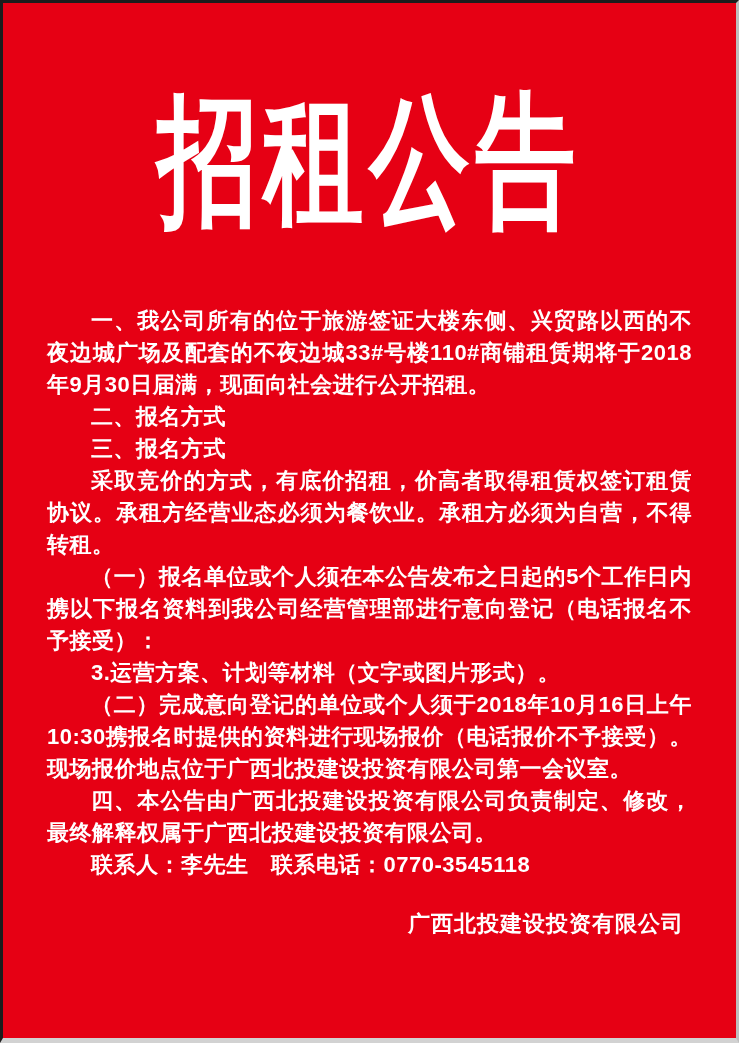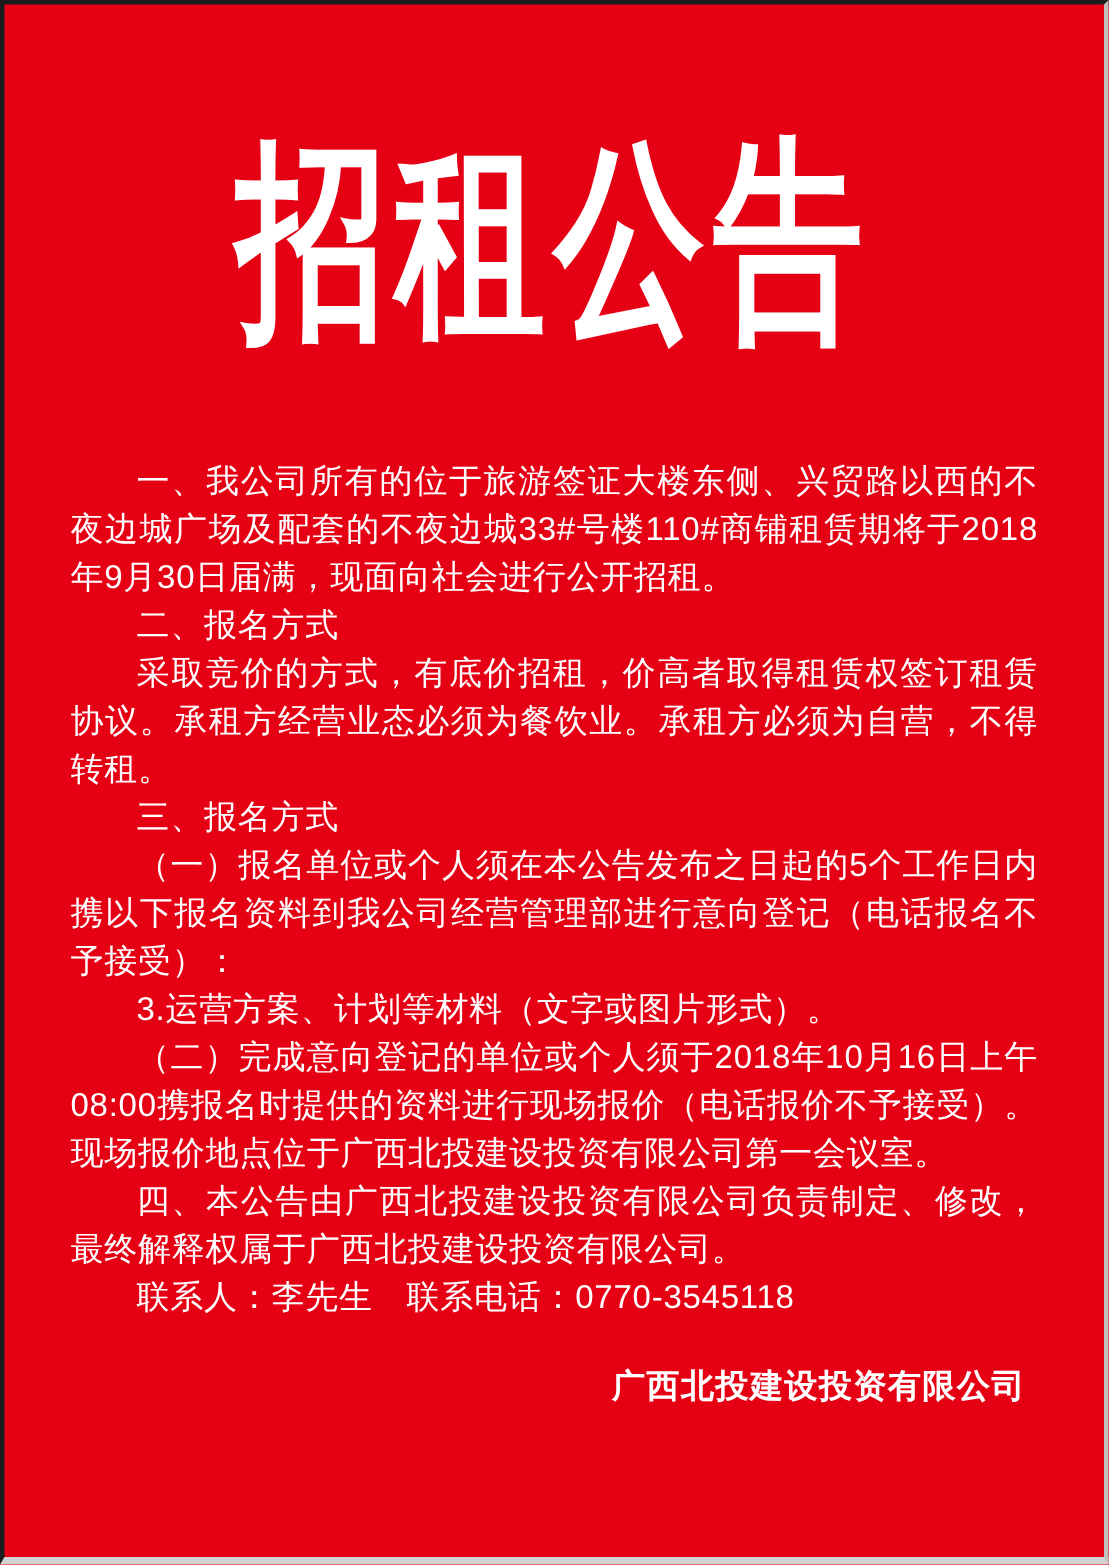--- a/index.html
+++ b/index.html
@@ -32,21 +32,21 @@
     font-weight: bold;
     font-size: 100px;
     letter-spacing: 6px;
     transform: scaleY(1.42);
     white-space: nowrap;
   }
   .body-text {
     margin: 20px 44px 0 44px;
     font-size: 22px;
     line-height: 32px;
-    font-weight: normal;
+    font-weight: bold;
     text-align: justify;
     letter-spacing: 0.5px;
   }
   .body-text p {
     margin: 0;
     text-indent: 2em;
   }
   .signature-wrap {
     display: flex;
     justify-content: flex-end;
@@ -64,25 +64,25 @@
 </head>
 <body>
 
 <div class="poster">
 
   <h1 class="title">招租公告</h1>
 
   <section class="body-text">
     <p>一、我公司所有的位于旅游签证大楼东侧、兴贸路以西的不夜边城广场及配套的不夜边城33#号楼110#商铺租赁期将于2018年9月30日届满，现面向社会进行公开招租。</p>
     <p>二、报名方式</p>
+    <p>三、报名方式</p>
     <p>采取竞价的方式，有底价招租，价高者取得租赁权签订租赁协议。承租方经营业态必须为餐饮业。承租方必须为自营，不得转租。</p>
-    <p>三、报名方式</p>
     <p>（一）报名单位或个人须在本公告发布之日起的5个工作日内携以下报名资料到我公司经营管理部进行意向登记（电话报名不予接受）：</p>
     <p>3.运营方案、计划等材料（文字或图片形式）。</p>
-    <p>（二）完成意向登记的单位或个人须于2018年10月16日上午08:00携报名时提供的资料进行现场报价（电话报价不予接受）。现场报价地点位于广西北投建设投资有限公司第一会议室。</p>
+    <p>（二）完成意向登记的单位或个人须于2018年10月16日上午10:30携报名时提供的资料进行现场报价（电话报价不予接受）。现场报价地点位于广西北投建设投资有限公司第一会议室。</p>
     <p>四、本公告由广西北投建设投资有限公司负责制定、修改，最终解释权属于广西北投建设投资有限公司。</p>
     <p>联系人：李先生　联系电话：0770-3545118</p>
   </section>
 
   <div class="signature-wrap">
     <div class="signature">
       <div>广西北投建设投资有限公司</div>
 
     </div>
   </div>

